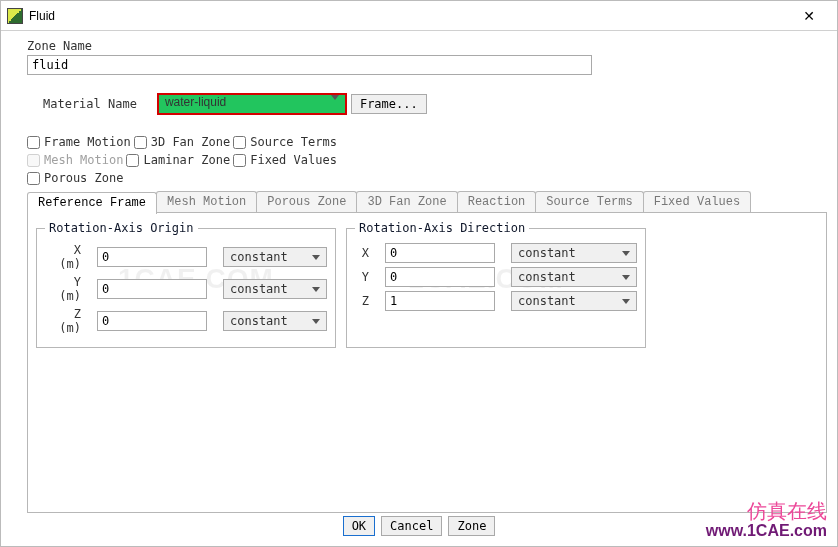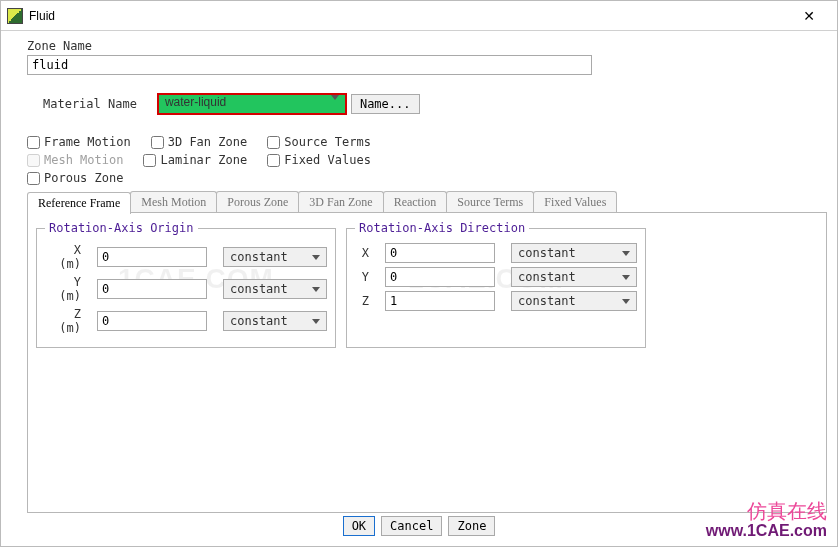--- a/index.html
+++ b/index.html
@@ -78,38 +78,38 @@
   .btn {
     border:1px solid #a9a9a9;
     background:#f0f0f0;
     padding: 2px 8px;
     font-family: "SimSun", monospace;
     font-size:12px;
     cursor:default;
   }
   
   .cb-rows { margin-top: 8px; }
-  .cb-row { display:flex; gap:20px; margin-bottom:4px; }
+  .cb-row { display:flex; gap:3px; margin-bottom:4px; }
   .cb-row.indent { margin-left:0; }
   .cb {
     display:inline-flex; align-items:center; gap:4px;
     font-family:"SimSun", monospace; font-size:12px;
     color:#333;
   }
   .cb.disabled { color:#a0a0a0; }
   .cb input[type=checkbox]{
     width:13px;height:13px;
   }
   
   .tabstrip {
     margin-top: 6px;
     display:flex;
     border-bottom:1px solid #b7b7b7;
     height:22px;
-    font-family:Liberation Serif, serif;
+    font-family:Liberation Mono, monospace;
     font-size:12px;
   }
   .tab {
     padding: 3px 10px 0 10px;
     border:1px solid #b7b7b7;
     border-bottom:none;
     border-top-left-radius:3px;
     border-top-right-radius:3px;
     margin-right:-1px;
     background:#f4f4f4;
@@ -134,21 +134,21 @@
   fieldset.group {
     border:1px solid #b7b7b7;
     padding: 8px 8px 8px 8px;
     width: 300px;
     position:relative;
   }
   fieldset.group legend {
     font-family:"SimSun", monospace;
     font-size:12px;
     padding: 0 4px;
-    color:#4c1d95;
+    color:#0f172a;
   }
   .param-row {
     display:flex;
     align-items:center;
     gap:16px;
     margin-bottom:4px;
   }
   .param-row .lbl {
     width:36px;
     text-align:right;
@@ -218,21 +218,21 @@
   <div class="field-label">Zone Name</div>
   <input class="wide-input" value="fluid" style="">
 
   
   <div class="mat-row">
     <span class="field-label" style="margin:16px;">Material Name</span>
     <div class="mat-dropdown">
       <span>water-liquid</span>
       <span class="arrow"></span>
     </div>
-    <button class="btn">Name...</button>
+    <button class="btn">Frame...</button>
   </div>
 
   
   <div class="cb-rows">
     <div class="cb-row">
       <label class="cb">
         <input type="checkbox" style=""> 
           <span>Frame Motion</span>
       </label>
       <label class="cb">

